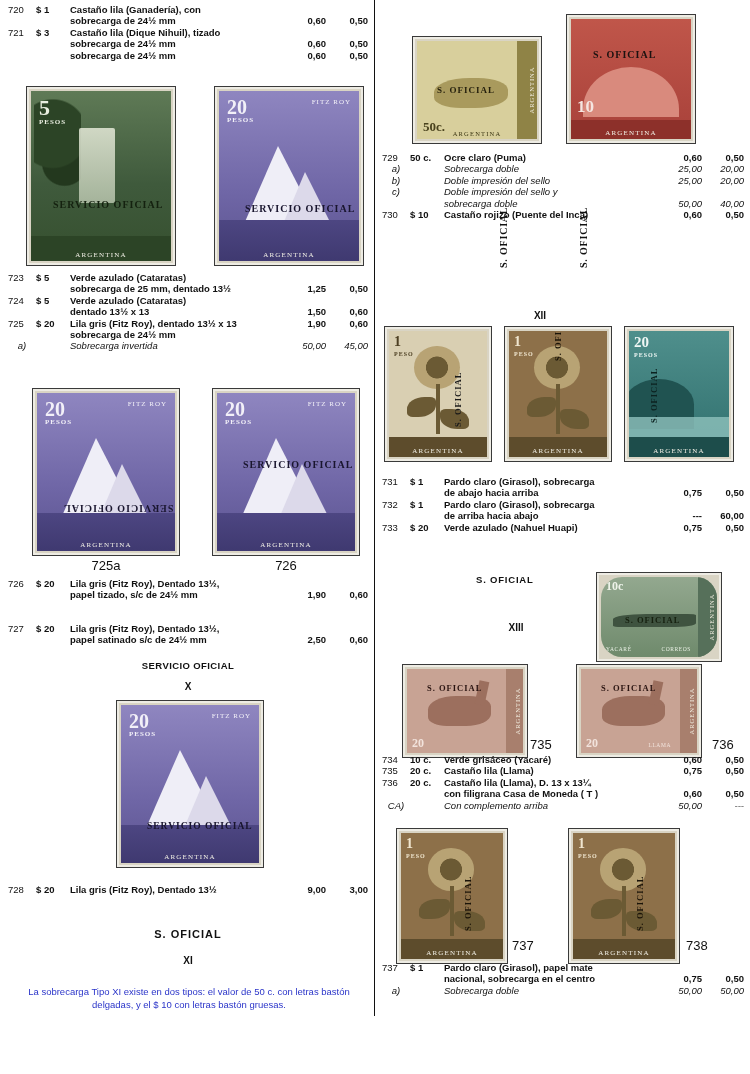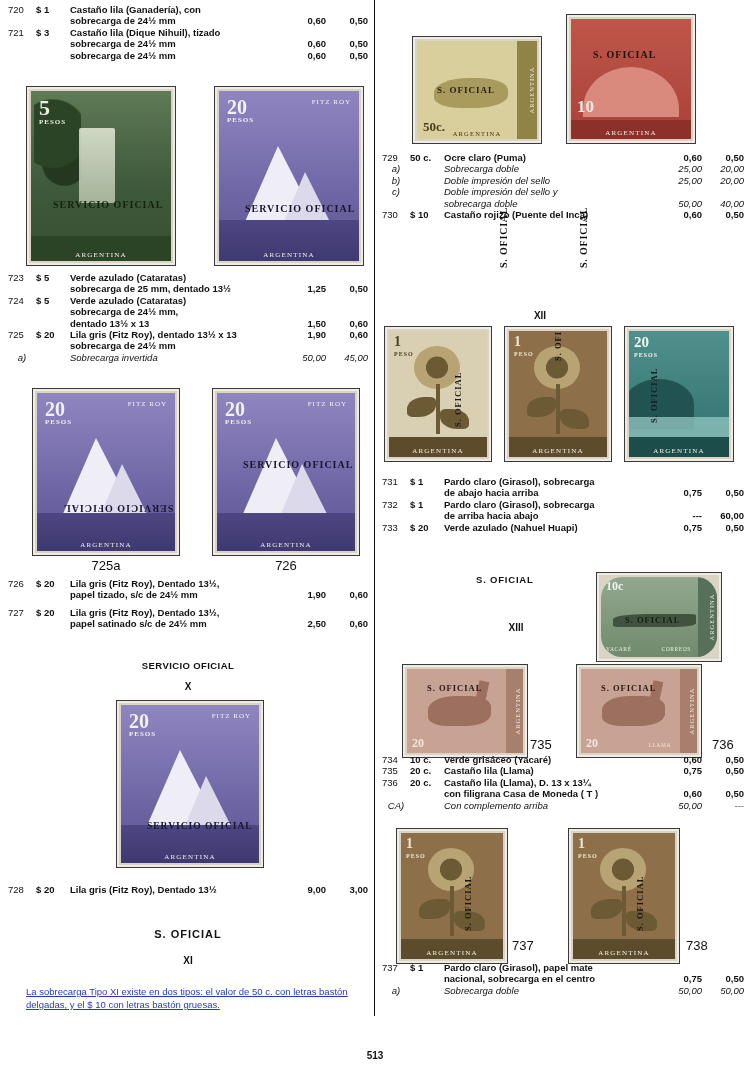--- a/index.html
+++ b/index.html
@@ -100,24 +100,23 @@
     letter-spacing: 0.6px;
     font-size: 10px;
   }
   .center-sub {
     text-align: center;
     font-weight: bold;
     font-size: 10px;
   }
   .note {
     color: #2b35c9;
-    text-align: left;
+    text-align: center;
     font-size: 9.5px;
     line-height: 13px;
-    text-decoration: underline;
   }
   .page-num {
     position: absolute;
     left: 0;
     top: 1050px;
     width: 750px;
     text-align: center;
     font-size: 10px;
     font-weight: bold;
   }
@@ -485,27 +484,20 @@
       <div class="row">
         <span class="c-num">724</span>
         <span class="c-den">$ 5</span>
         <span class="c-desc">Verde azulado (Cataratas)</span>
         <span class="c-p1"></span>
         <span class="c-p2"></span>
       </div>
       <div class="row">
         <span class="c-num"></span>
         <span class="c-den"></span>
-        <span class="c-desc">sobrecarga de 24½ mm,</span>
-        <span class="c-p1"></span>
-        <span class="c-p2"></span>
-      </div>
-      <div class="row">
-        <span class="c-num"></span>
-        <span class="c-den"></span>
         <span class="c-desc">dentado 13½ x 13</span>
         <span class="c-p1">1,50</span>
         <span class="c-p2">0,60</span>
       </div>
       <div class="row">
         <span class="c-num">725</span>
         <span class="c-den">$ 20</span>
         <span class="c-desc">Lila gris (Fitz Roy), dentado 13½ x 13</span>
         <span class="c-p1">1,90</span>
         <span class="c-p2">0,60</span>
@@ -564,21 +556,21 @@
         <span class="c-p1"></span>
         <span class="c-p2"></span>
       </div>
       <div class="row">
         <span class="c-num"></span>
         <span class="c-den"></span>
         <span class="c-desc">papel tizado, s/c de 24½ mm</span>
         <span class="c-p1">1,90</span>
         <span class="c-p2">0,60</span>
       </div>
-      <div class="row" style="margin-top:6px;">
+      <div class="row" style="margin-top:22px;">
         <span class="c-num">727</span>
         <span class="c-den">$ 20</span>
         <span class="c-desc">Lila gris (Fitz Roy), Dentado 13½,</span>
         <span class="c-p1"></span>
         <span class="c-p2"></span>
       </div>
       <div class="row">
         <span class="c-num"></span>
         <span class="c-den"></span>
         <span class="c-desc">papel satinado s/c de 24½ mm</span>
@@ -907,14 +899,13 @@
       <div class="row var">
         <span class="c-num">a)</span>
         <span class="c-den"></span>
         <span class="c-desc">Sobrecarga doble</span>
         <span class="c-p1">50,00</span>
         <span class="c-p2">50,00</span>
       </div>
     </div>
   </div>
 
-  <div class="page-num">513</div>
 </div>
 
 </body></html>

